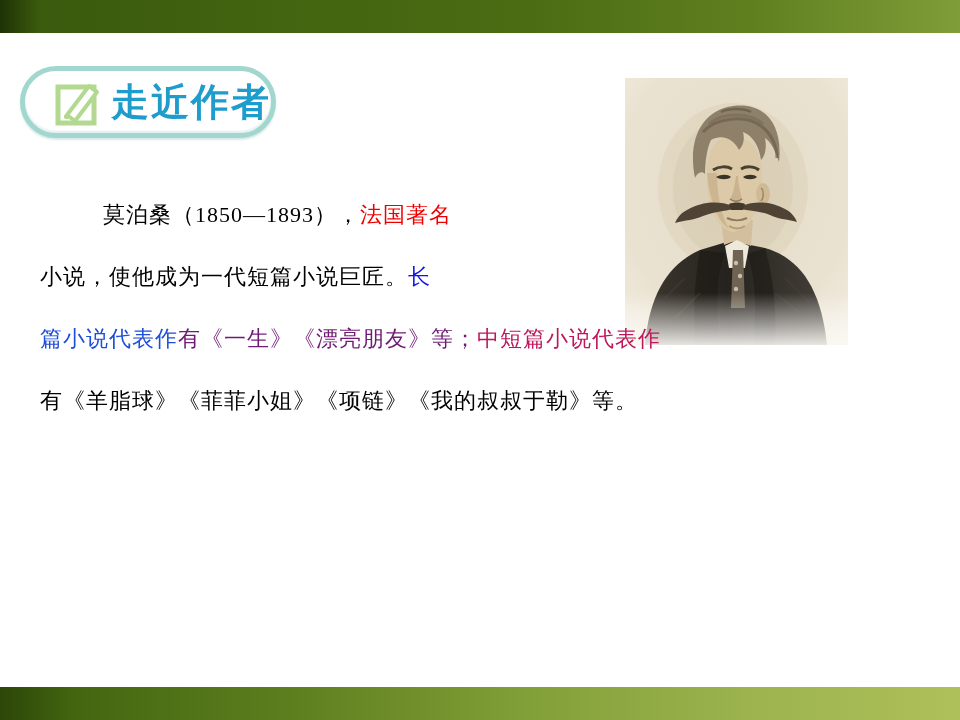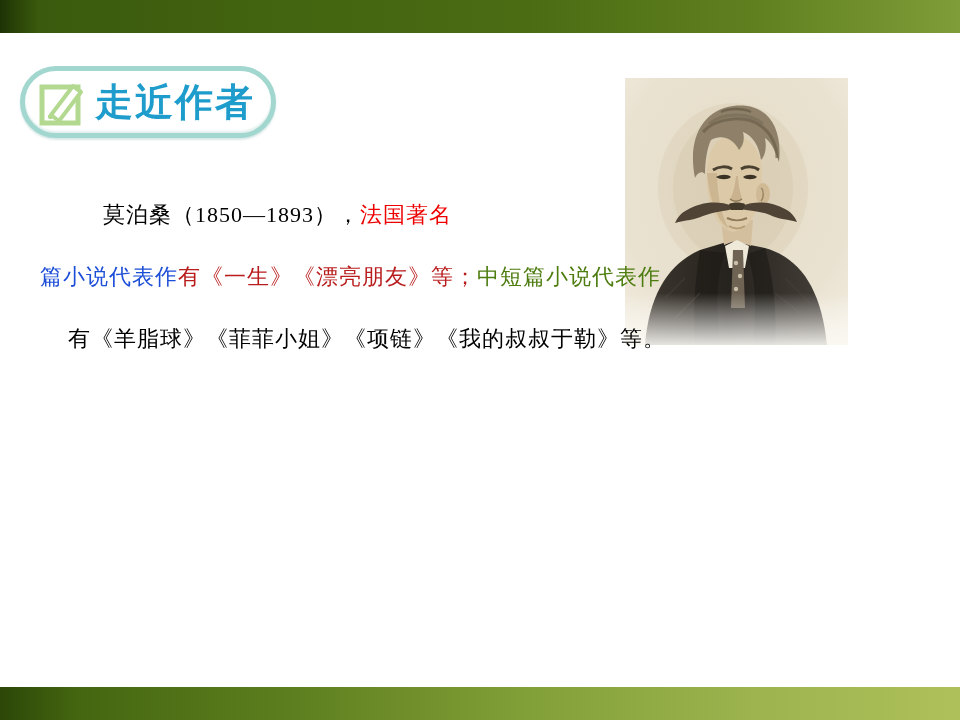--- a/index.html
+++ b/index.html
@@ -16,20 +16,21 @@
   .bottom-bar{
     position:absolute;bottom:0;left:0;width:960px;height:33px;
     background:linear-gradient(90deg,#2c4708 0%,#446610 8%,#5d7e1e 30%,#82a038 55%,#9cb34e 78%,#aec059 100%);
   }
   
   .badge{
     position:absolute;left:20px;top:66px;width:234px;height:62px;
     background:#ffffff;border:5px solid #a2d7cf;border-radius:40px;
     display:flex;align-items:center;gap:8px;padding-left:12px;
     box-shadow:0 2px 2px rgba(140,190,185,0.35), inset 0 -2px 2px rgba(140,190,185,0.25);
+    justify-content:flex-end;
   }
   .badge-icon{width:50px;height:50px;flex:0 0 auto;}
   .badge-label{
     font-family:"Liberation Sans","DejaVu Sans",sans-serif;
     font-weight:bold;font-size:38px;color:#1e9ccc;letter-spacing:2px;
     line-height:1;white-space:nowrap;
   }
   
   .portrait{position:absolute;left:625px;top:78px;width:223px;height:267px;}
   
@@ -119,17 +120,18 @@
     <path d="M102 140 C108 143 116 143 122 140" stroke="#8f7a57" stroke-width="2" fill="none"></path>
     <path d="M104 148 C109 151 115 151 120 148" stroke="#b49c74" stroke-width="2" fill="none"></path>
 
     <path d="M40 220 L60 200 M50 240 L75 215 M150 215 L175 235 M160 200 L185 225" stroke="#4a443a" stroke-width="1.2" opacity="0.5"></path>
 
     <rect x="0" y="215" width="223" height="52" fill="url(#botfade)"></rect>
   </svg>
 
   <div class="textblock">
       <div class="line indent"><span style="color: rgb(0, 0, 0);">莫泊桑（1850—1893），</span><span style="color: rgb(238, 0, 0);">法国著名</span></div>
-      <div class="line"><span style="color: #1d4ed8;">篇小说代表作</span><span style="color: #b91c1c;">有《一生》《漂亮朋友》等；</span><span style="color: #4d7c0f;">中短篇小说代表作</span></div>
-      <div class="line"><span style="color: rgb(0, 0, 0); margin-left: 28px;">有《羊脂球》《菲菲小姐》《项链》《我的叔叔于勒》等。</span></div>
+      <div class="line"><span style="color: rgb(0, 0, 0);">小说，使他成为一代短篇小说巨匠。</span><span style="color: rgb(20, 20, 230);">长</span></div>
+      <div class="line"><span style="color: #1d4ed8;">篇小说代表作</span><span style="color: #701a75;">有《一生》《漂亮朋友》等；</span><span style="color: #be185d;">中短篇小说代表作</span></div>
+      <div class="line"><span style="color: rgb(0, 0, 0);">有《羊脂球》《菲菲小姐》《项链》《我的叔叔于勒》等。</span></div>
     </div>
 
 </div>
 
 </body></html>

